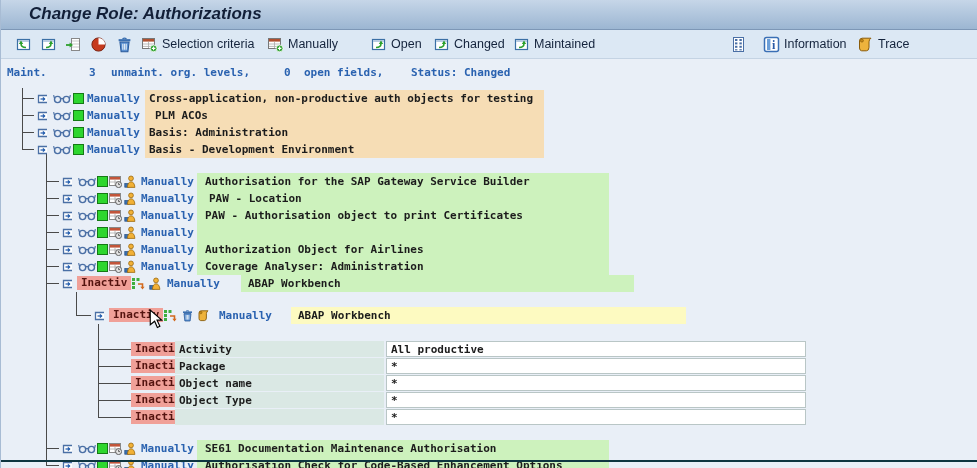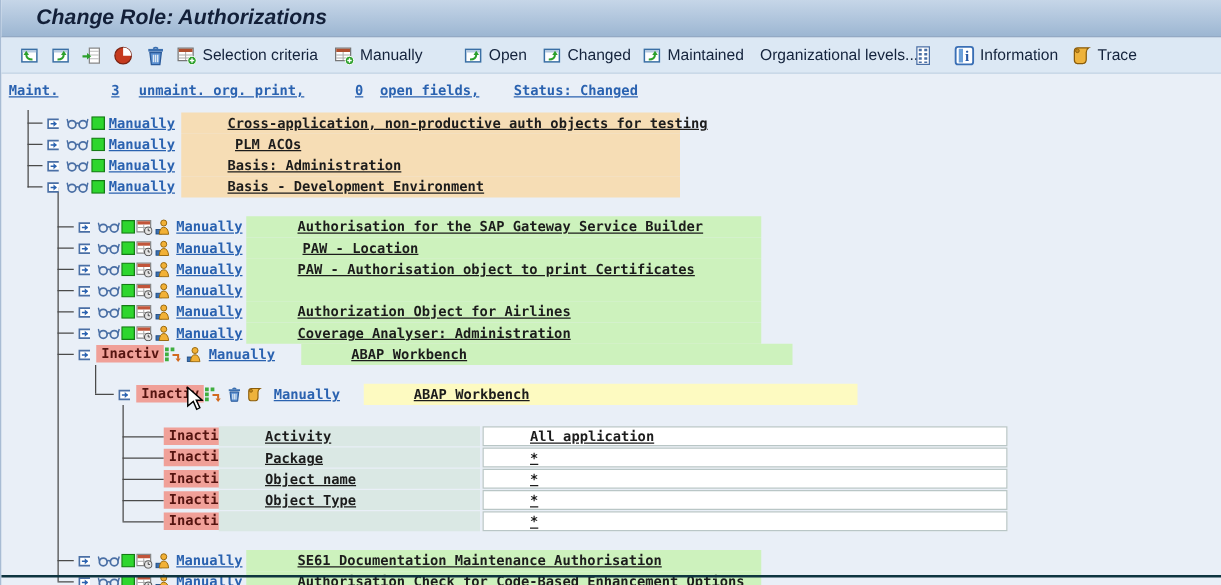--- a/index.html
+++ b/index.html
@@ -10,22 +10,22 @@
             background:linear-gradient(#c6d6e8,#9cb6d2);border-bottom:1px solid #7d97b6;}
   .title{position:absolute;left:28px;top:4px;font-style:italic;font-weight:bold;font-size:17px;color:#121f38;}
   
   .toolbar{position:absolute;top:30px;left:0;width:977px;height:28px;background:#dce8f4;border-bottom:1px solid #c4d3e3;}
   .tbtn{position:absolute;top:4px;height:20px;display:flex;align-items:center;gap:4px;cursor:default;}
   .tlabel{font-size:12.5px;color:#14233c;white-space:nowrap;}
   .ticon{width:17px;height:17px;flex:0 0 auto;}
   
   .mono{font-family:"DejaVu Sans Mono","Liberation Mono",monospace;font-weight:bold;font-size:11px;line-height:13px;}
   .blue{color:#2a62b0;}
-  .dark{color:#1c1c1c;margin-left:33px;}
-  .t{position:absolute;top:2px;white-space:pre;text-decoration:underline;}
+  .dark{color:#1c1c1c;}
+  .t{position:absolute;top:2px;white-space:pre;}
   .row{position:absolute;left:0;width:977px;height:17px;}
   .descbg{position:absolute;top:0;height:17px;}
   .tan{background:#f6ddb5;}
   .green{background:#cdf2bd;}
   .yellow{background:#fdfac1;}
   .chip{position:absolute;top:1px;height:14px;line-height:14px;padding:0 4px;background:#f0a098;color:#551410;
         font-family:"DejaVu Sans Mono","Liberation Mono",monospace;font-weight:bold;font-size:11px;}
   .ic{position:absolute;top:2px;width:13px;height:13px;}
   .tl{position:absolute;background:#4a4a4a;}
   .labelcell{position:absolute;top:0;left:174px;width:209px;height:16px;background:#dae8e4;}
@@ -193,23 +193,20 @@
           <use href="#sym-winloop-r"></use>
         </svg>
       <span class="tlabel">Changed</span>
     </div>
     <div class="tbtn" style="left:512px">
       <svg class="ticon">
           <use href="#sym-winloop-r"></use>
         </svg>
       <span class="tlabel">Maintained</span>
     </div>
-    <div class="tbtn" style="left:607px">
-      <span class="tlabel">Organizational levels...</span>
-    </div>
     <div class="tbtn" style="left:729px">
       <svg class="ticon">
           <use href="#sym-grid"></use>
         </svg>
     </div>
     <div class="tbtn" style="left:762px">
       <svg class="ticon">
           <use href="#sym-info"></use>
         </svg>
       <span class="tlabel">Information</span>
@@ -218,21 +215,21 @@
       <svg class="ticon">
           <use href="#sym-scroll-lg"></use>
         </svg>
       <span class="tlabel">Trace</span>
     </div>
   </div>
 
   <div>
     <span class="t mono blue" style="top:66px;left:6px">Maint.</span>
     <span class="t mono blue" style="top:66px;left:88px">3</span>
-    <span class="t mono blue" style="top:66px;left:110px">unmaint. org. print,</span>
+    <span class="t mono blue" style="top:66px;left:110px">unmaint. org. levels,</span>
     <span class="t mono blue" style="top:66px;left:283px">0</span>
     <span class="t mono blue" style="top:66px;left:303px">open fields,</span>
     <span class="t mono blue" style="top:66px;left:410px">Status: Changed</span>
   </div>
 
   <div class="tl" style="left:21px;top:88px;width:1px;height:62px"></div>
   <div class="tl" style="left:21px;top:98px;width:12px;height:1px"></div>
   <div class="tl" style="left:21px;top:115px;width:12px;height:1px"></div>
   <div class="tl" style="left:21px;top:132px;width:12px;height:1px"></div>
   <div class="tl" style="left:21px;top:149px;width:12px;height:1px"></div>
@@ -465,21 +462,21 @@
       </svg>
     <span class="t mono blue" style="left:218px">Manually</span>
     <span class="t mono dark" style="left:297px">ABAP Workbench</span>
   </div>
 
   <div class="row" style="top:341px">
     <span class="chip" style="left:130px">Inactiv</span>
     <div class="labelcell"></div>
     <span class="t mono dark" style="left:178px">Activity</span>
     <div class="valuecell"></div>
-    <span class="t mono dark" style="left:390px">All application</span>
+    <span class="t mono dark" style="left:390px">All productive</span>
   </div>
   <div class="row" style="top:358px">
     <span class="chip" style="left:130px">Inactiv</span>
     <div class="labelcell"></div>
     <span class="t mono dark" style="left:178px">Package</span>
     <div class="valuecell"></div>
     <span class="t mono dark" style="left:390px">*</span>
   </div>
   <div class="row" style="top:375px">
     <span class="chip" style="left:130px">Inactiv</span>

